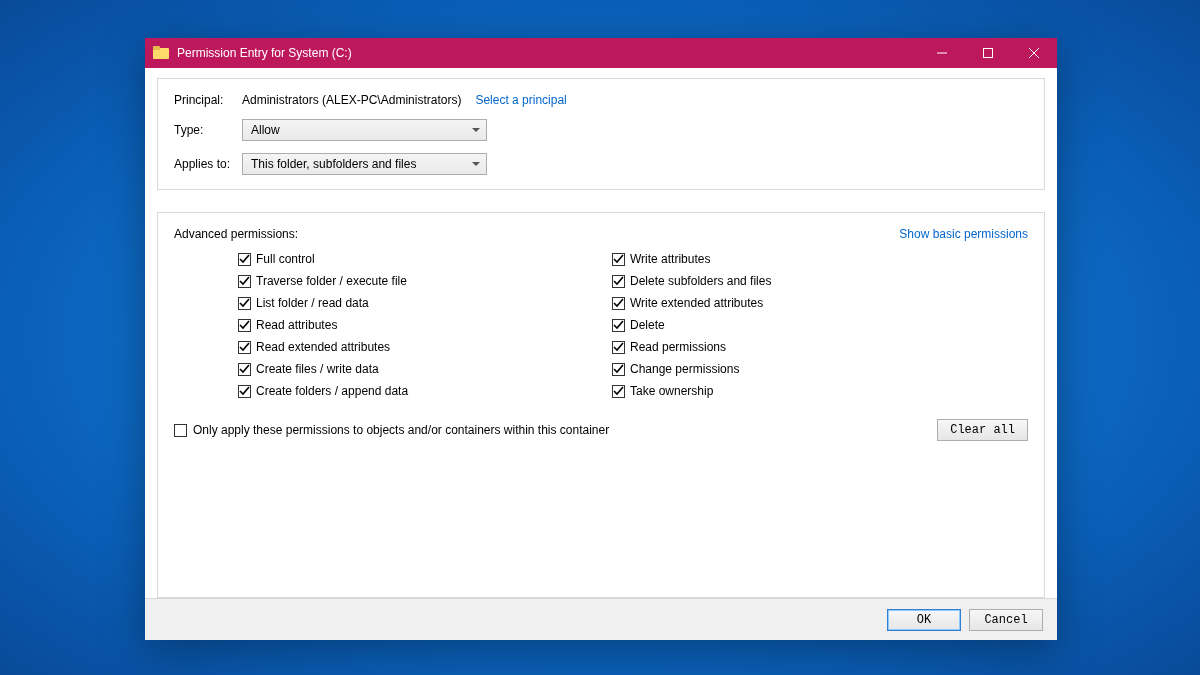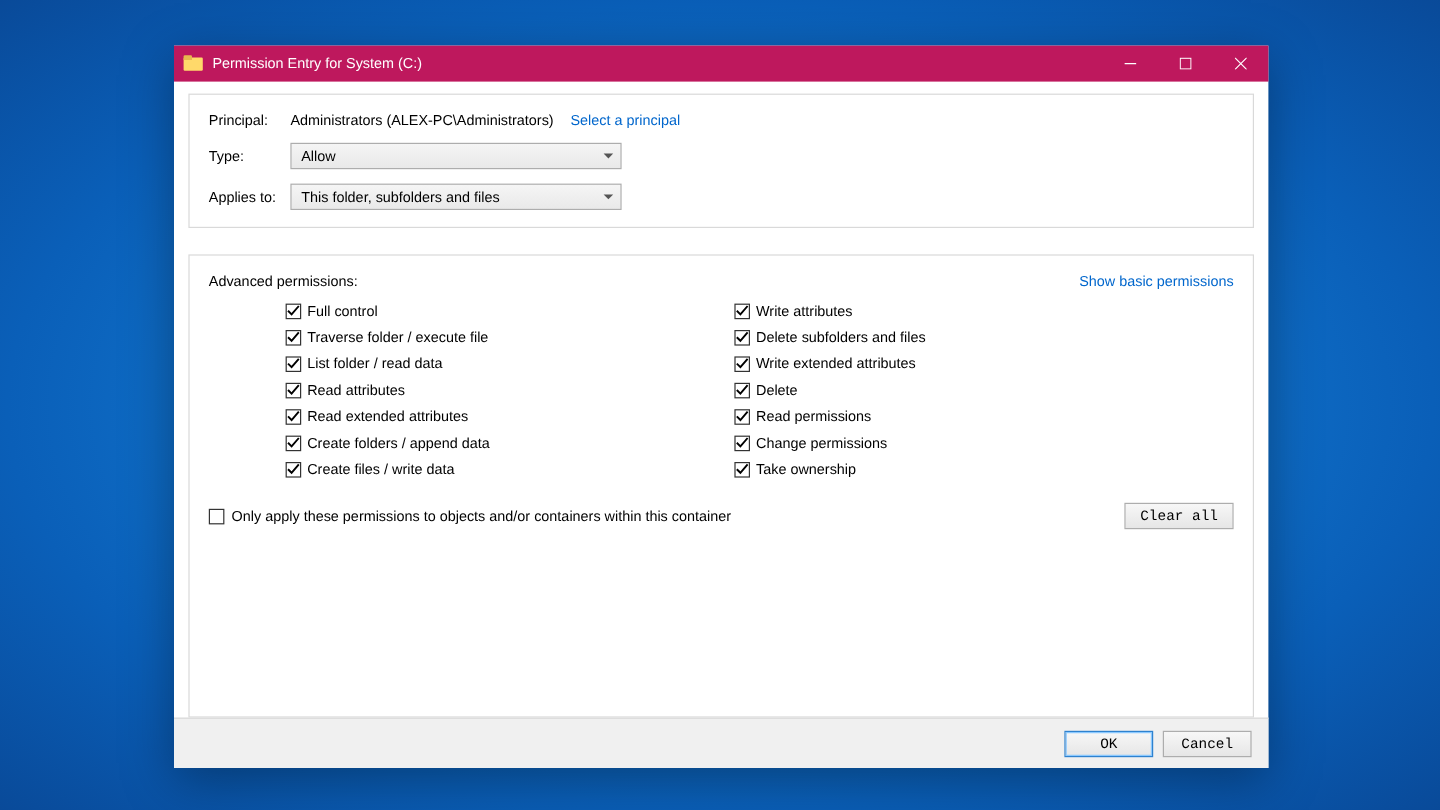--- a/index.html
+++ b/index.html
@@ -84,21 +84,21 @@
   .field-label {
     width: 68px;
     color: #000;
   }
   .principal-value { margin-right: 14px; }
   .link {
     color: #0066cc;
     cursor: pointer;
   }
   .dropdown {
-    width: 276px;
+    width: 245px;
     height: 22px;
     border: 1px solid #adadad;
     background: linear-gradient(#f5f5f5,#e9e9e9);
     display: flex;
     align-items: center;
     padding: 0 6px 0 8px;
     position: relative;
     cursor: default;
   }
   .dropdown .dd-text { flex: 1 1 auto; }
@@ -278,29 +278,29 @@
                 </svg>
               </span>
               <span>Read extended attributes</span>
             </div>
             <div class="chk-row">
               <span class="chk checked">
                 <svg width="11" height="11" viewBox="0 0 11 11">
                   <path d="M1 5 L4 8 L10 1" stroke="#000" stroke-width="1.6" fill="none"></path>
                 </svg>
               </span>
+              <span>Create files / write data</span>
+            </div>
+            <div class="chk-row">
+              <span class="chk checked">
+                <svg width="11" height="11" viewBox="0 0 11 11">
+                  <path d="M1 5 L4 8 L10 1" stroke="#000" stroke-width="1.6" fill="none"></path>
+                </svg>
+              </span>
               <span>Create folders / append data</span>
-            </div>
-            <div class="chk-row">
-              <span class="chk checked">
-                <svg width="11" height="11" viewBox="0 0 11 11">
-                  <path d="M1 5 L4 8 L10 1" stroke="#000" stroke-width="1.6" fill="none"></path>
-                </svg>
-              </span>
-              <span>Create files / write data</span>
             </div>
           </div>
         <div class="perm-col" id="perm-col-right">
             <div class="chk-row">
               <span class="chk checked">
                 <svg width="11" height="11" viewBox="0 0 11 11">
                   <path d="M1 5 L4 8 L10 1" stroke="#000" stroke-width="1.6" fill="none"></path>
                 </svg>
               </span>
               <span>Write attributes</span>

